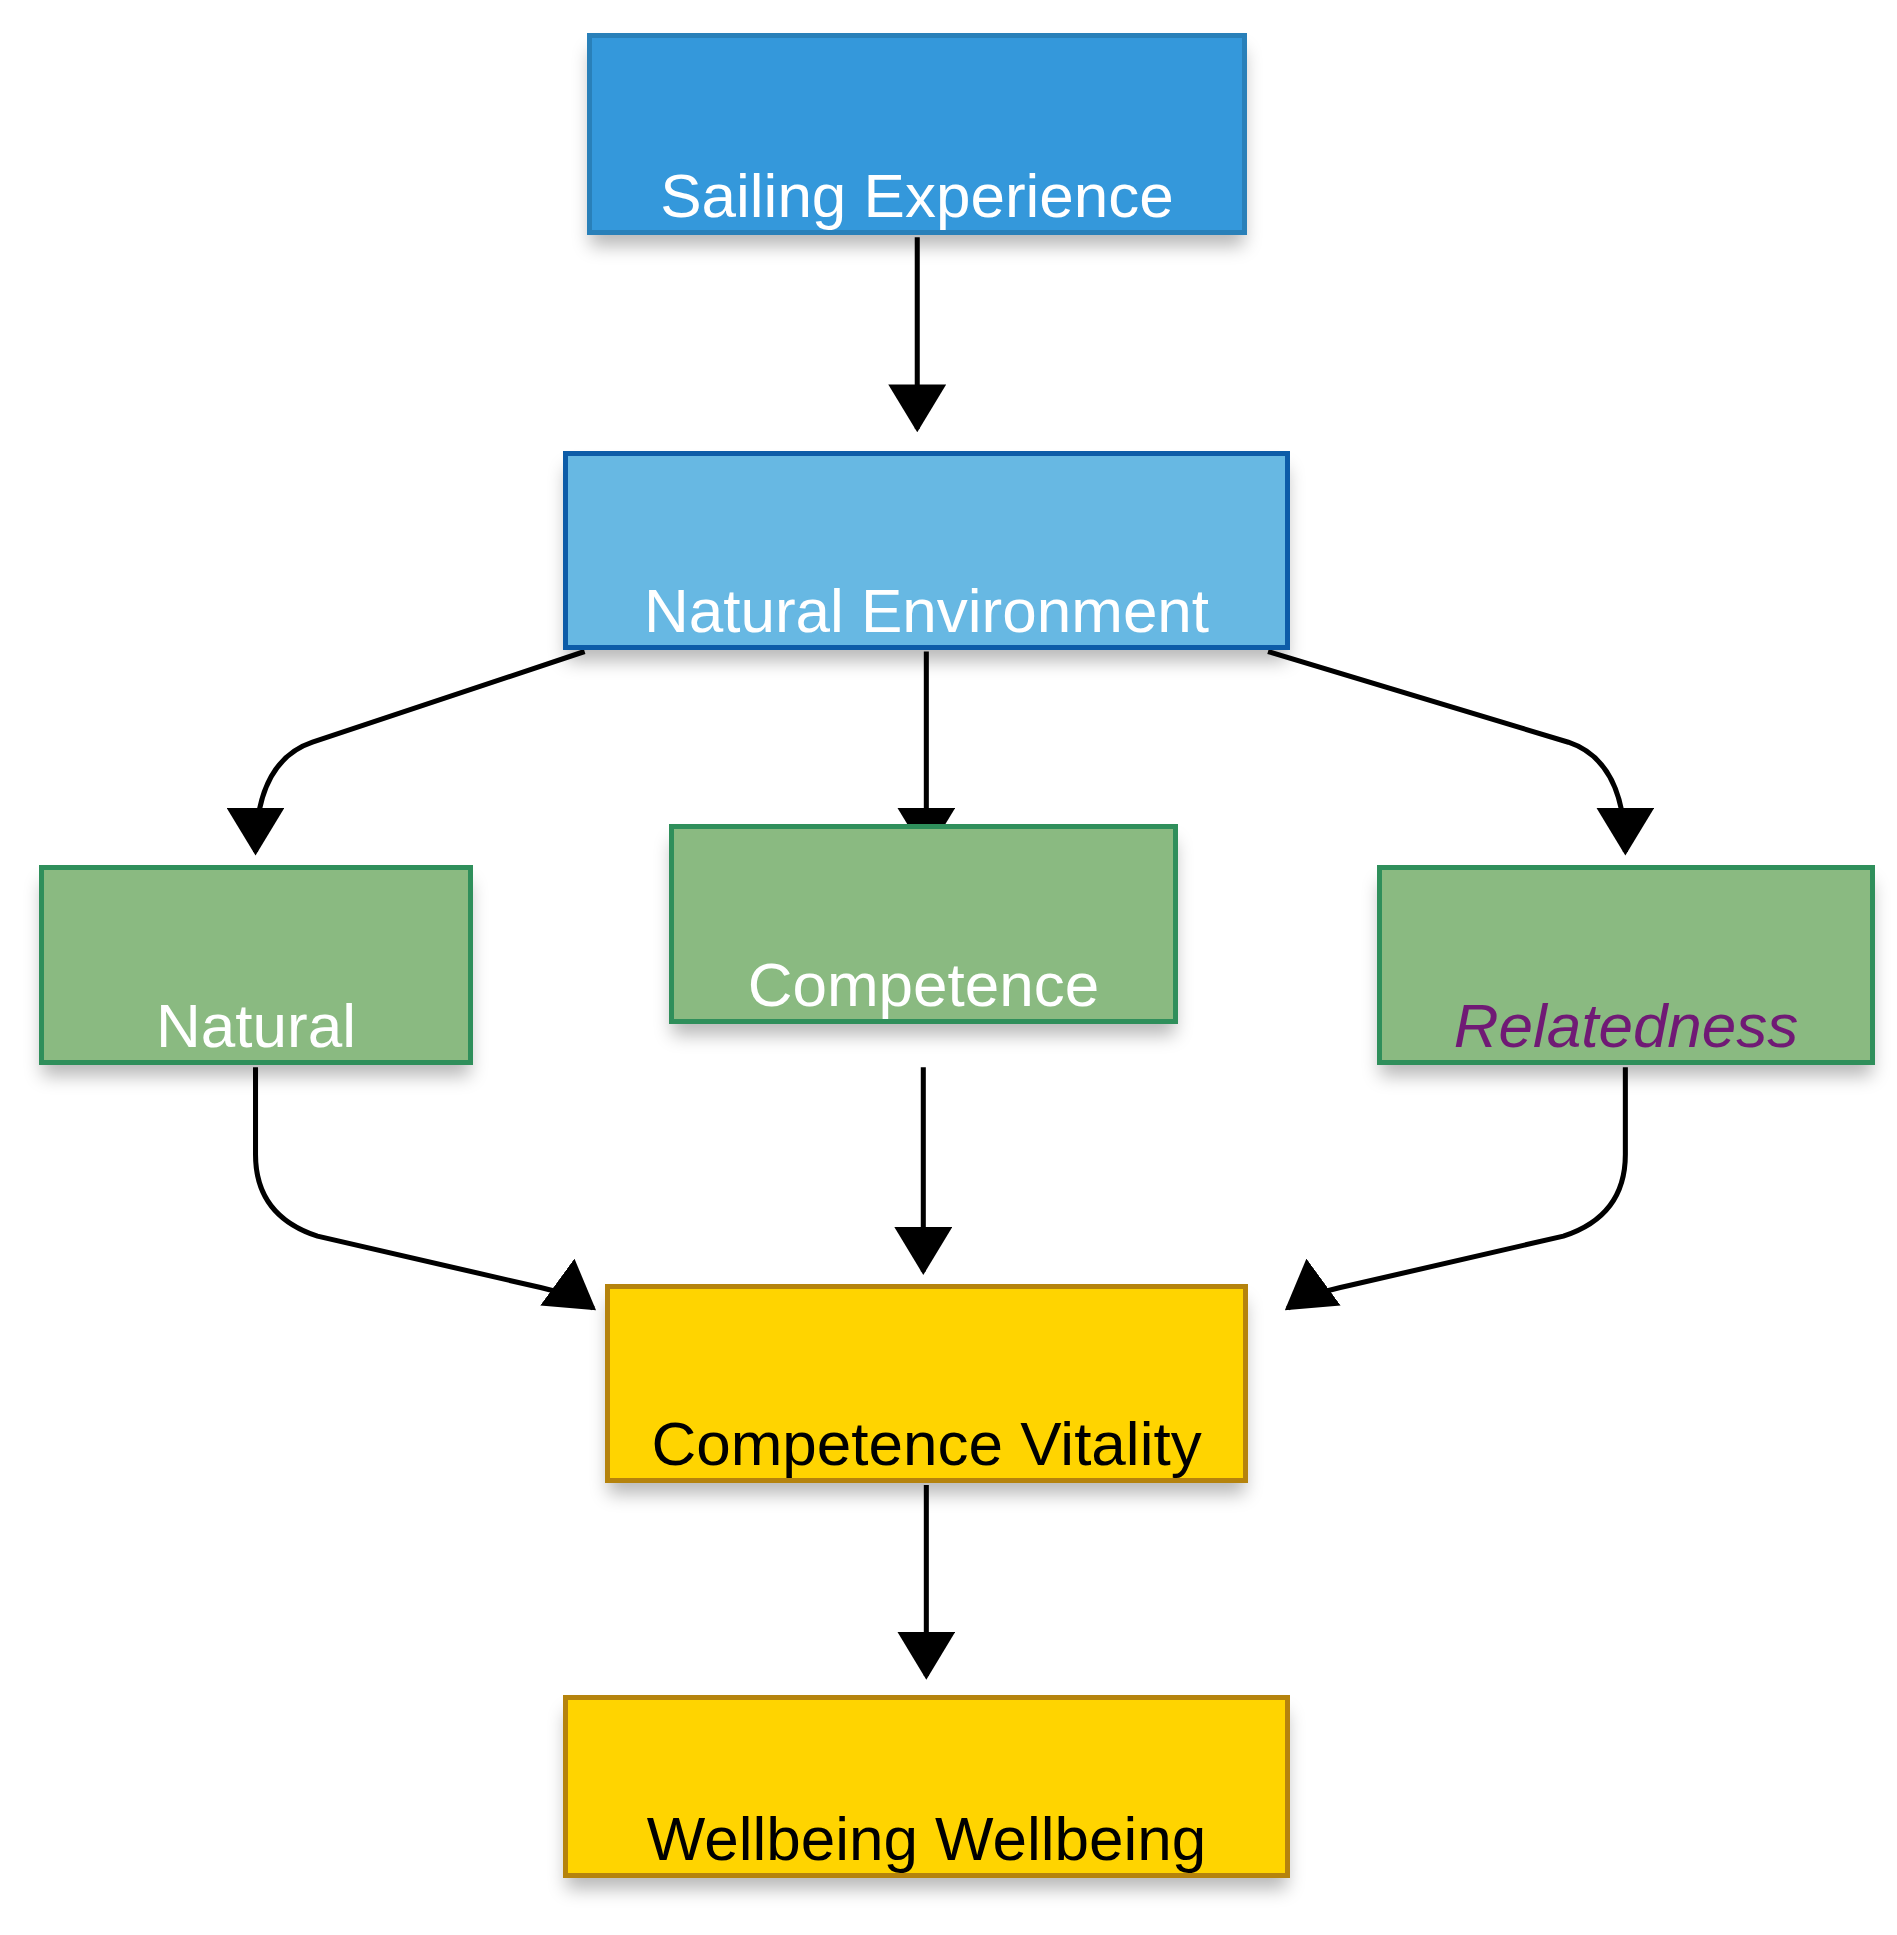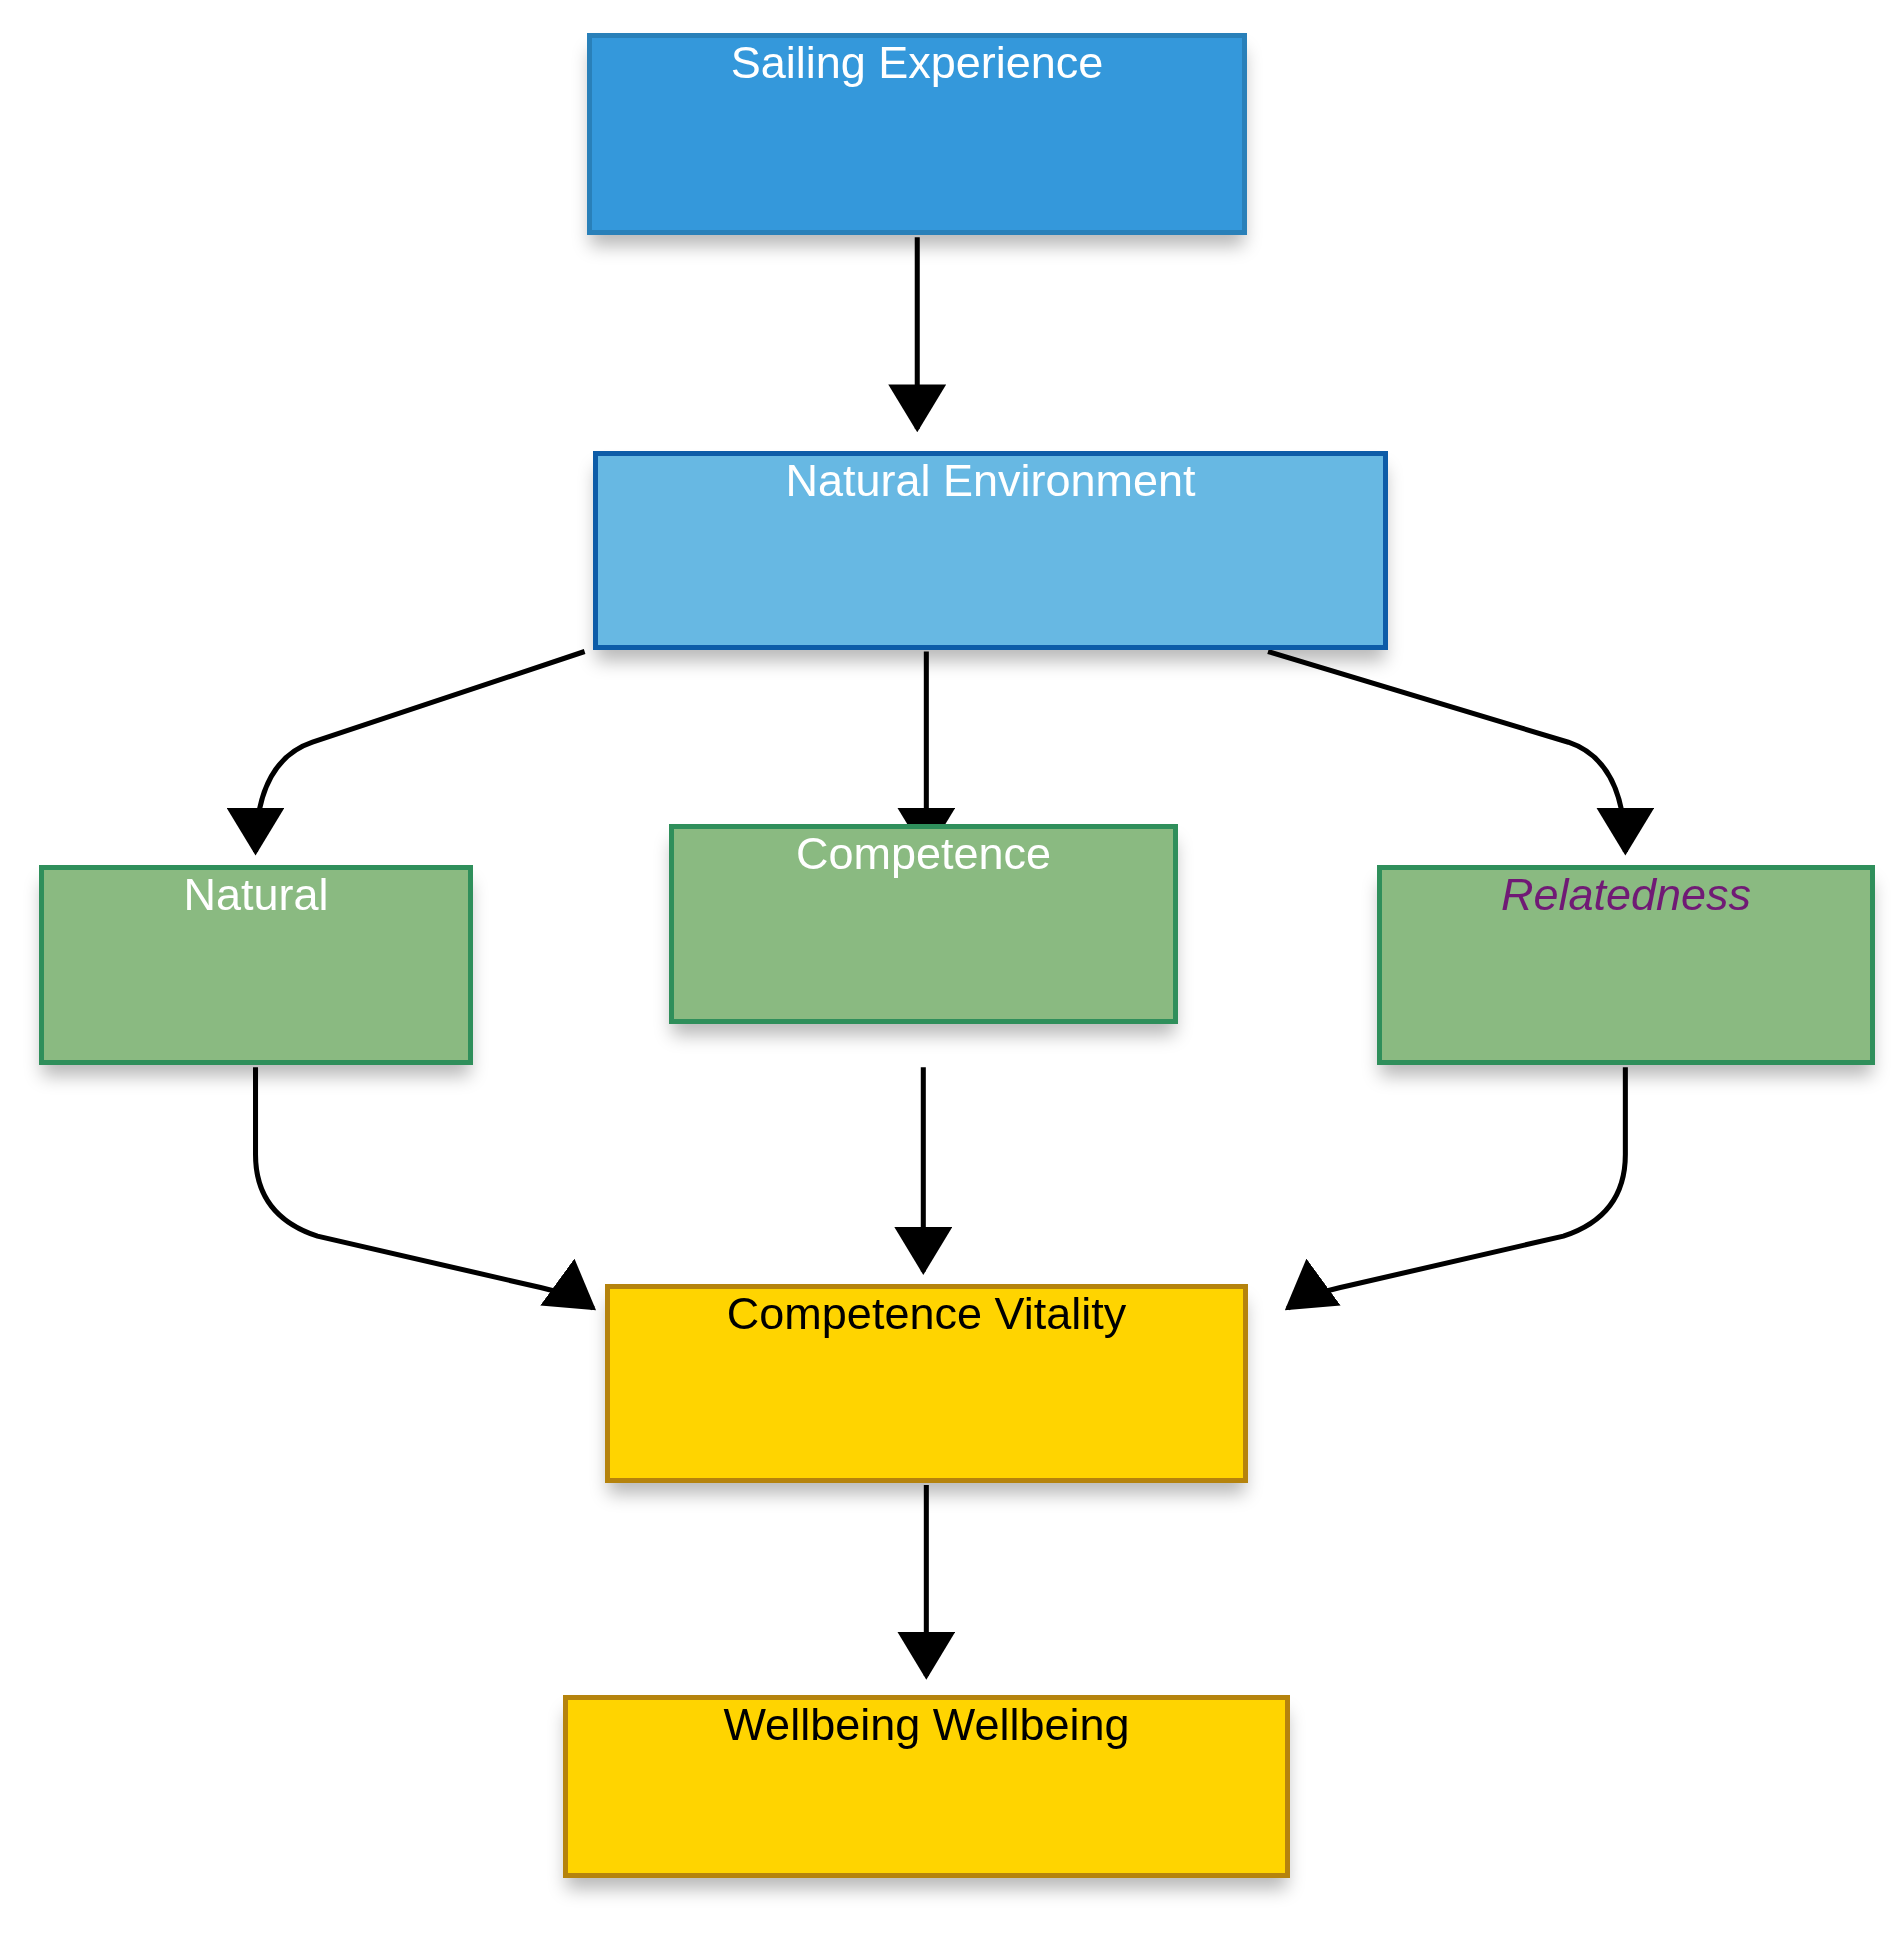--- a/index.html
+++ b/index.html
@@ -27,34 +27,34 @@
   }
   .edge {
     fill: none;
     stroke-width: 10px;
     stroke-linecap: butt;
   }
   .node {
     position: absolute;
     box-sizing: border-box;
     display: flex;
-    align-items: flex-start;
+    align-items: flex-end;
     justify-content: center;
     text-align: center;
-    font-size: 45px;
+    font-size: 62px;
     line-height: 1.1;
     border-style: solid;
     border-width: 5px;
     box-shadow: 0 14px 17px -3px rgba(0,0,0,0.28);
   }
   .node.green { border-width: 5.5px; }
 
   
   #node-sailing     { left: 587px; top: 33px;   width: 660px; height: 202px; }
-  #node-natural     { left: 593px; top: 451px;  width: 795px; height: 199px; }
+  #node-natural     { left: 563px; top: 451px;  width: 727px; height: 199px; }
   #node-autonomy    { left: 39px;   top: 865px; width: 434px;  height: 200px; }
   #node-competence  { left: 669px; top: 824px; width: 509px; height: 200px; }
   #node-relatedness { left: 1377px; top: 865px; width: 498px;  height: 200px; }
   #node-vitality    { left: 605px; top: 1284px; width: 643px; height: 199px; }
   #node-wellbeing   { left: 563px; top: 1695px; width: 727px; height: 183px; }
 </style>
 </head>
 <body style="background: rgb(255, 255, 255);">
 
 <div id="canvas">

